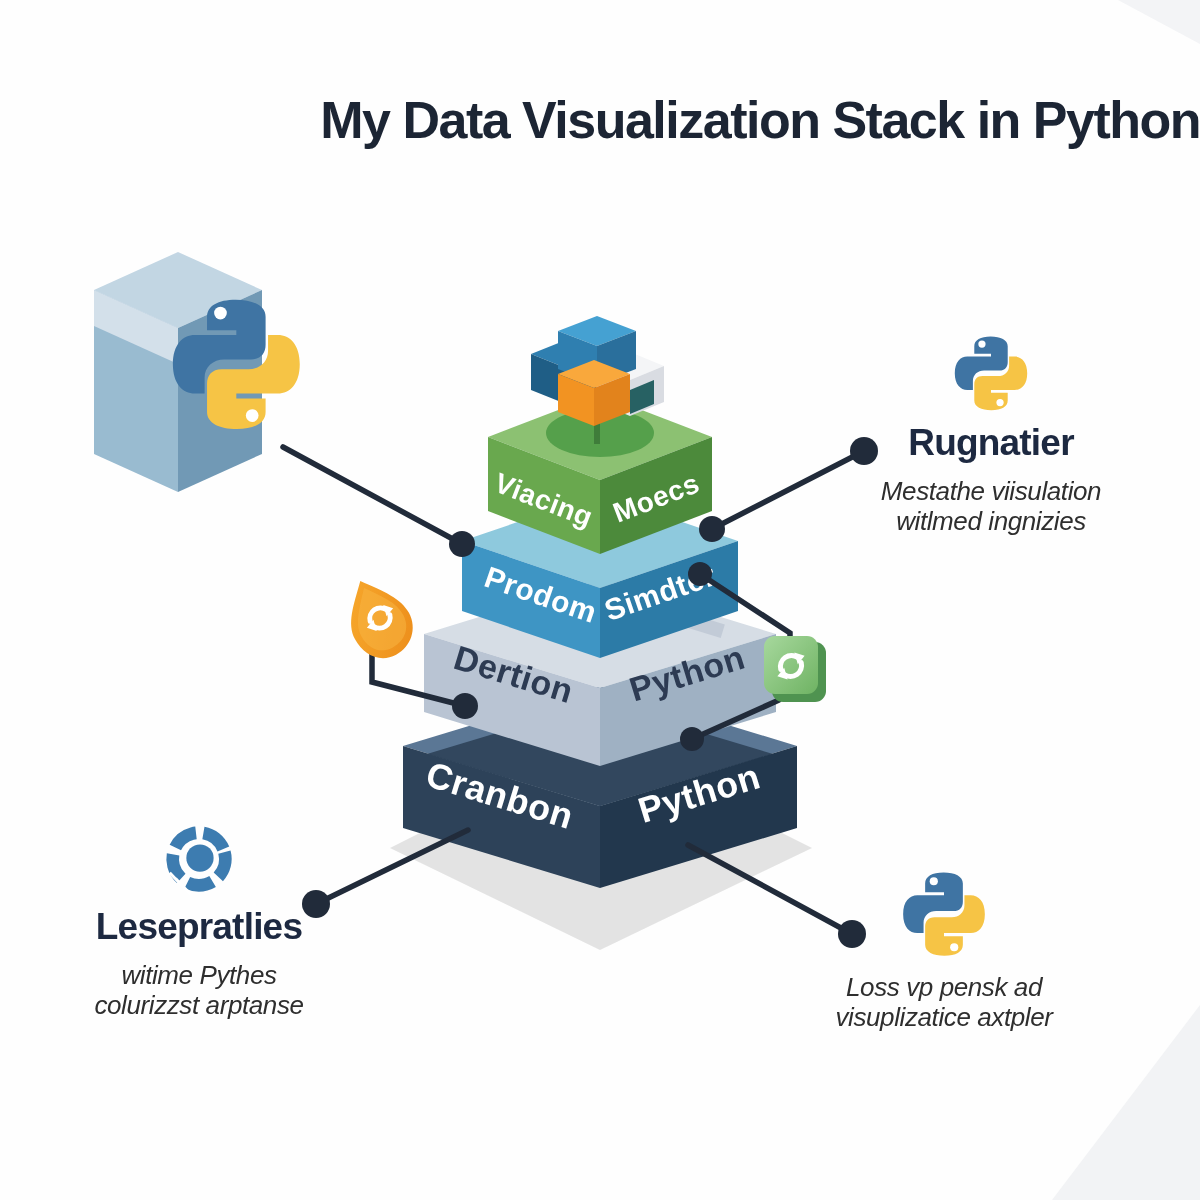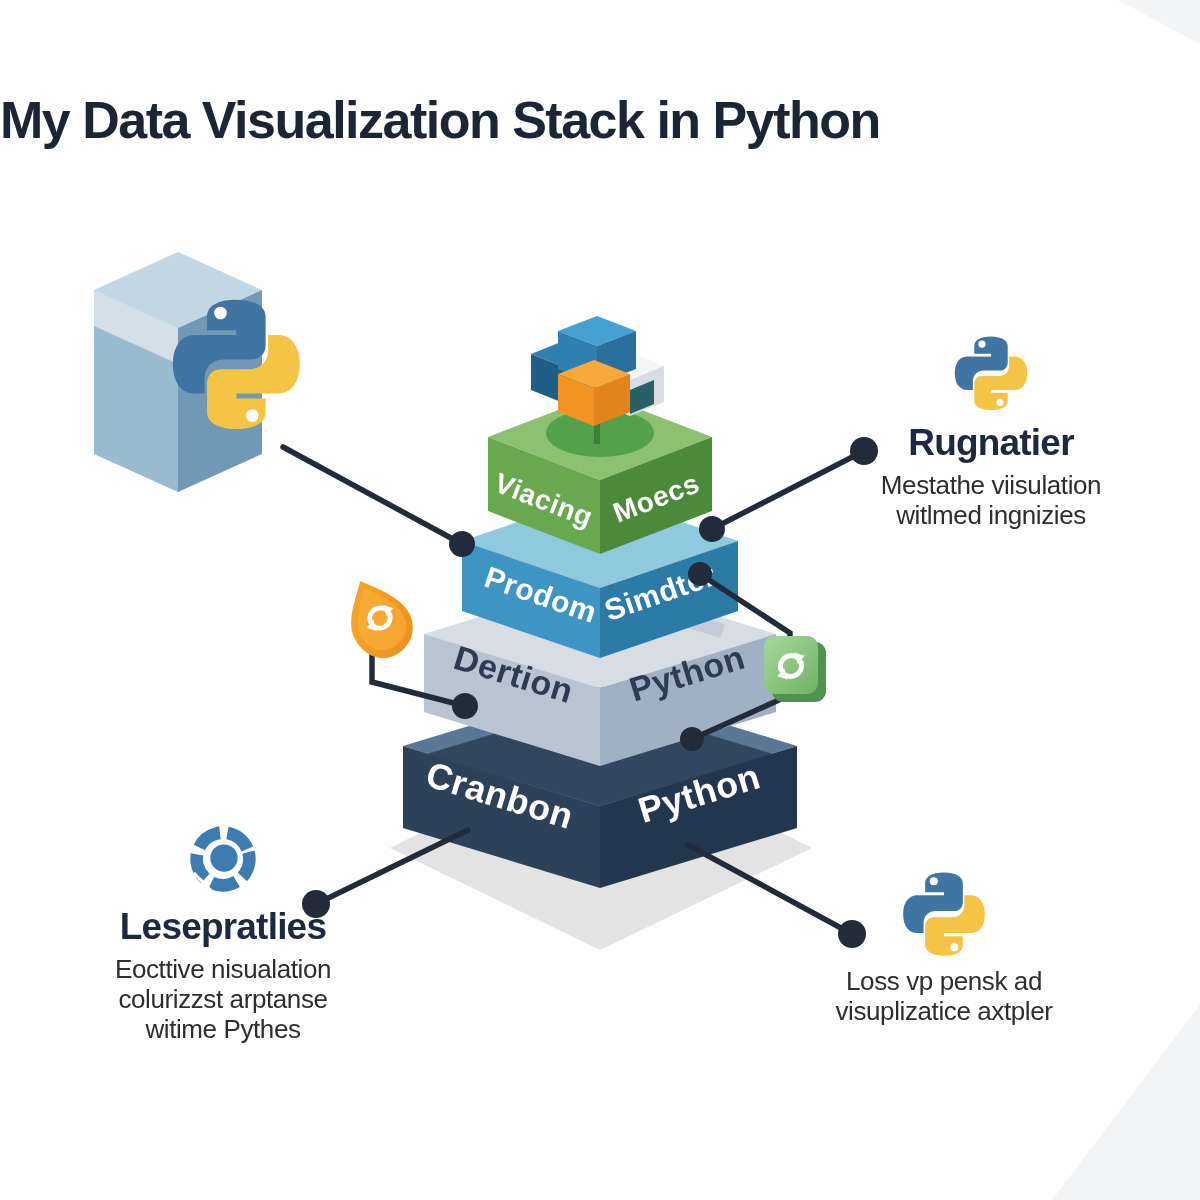--- a/index.html
+++ b/index.html
@@ -1,29 +1,29 @@
 <!DOCTYPE html>
 <html><head>
 <meta charset="utf-8">
 <style>
   html,body{margin:0;padding:0;background:#ffffff;}
   body{width:1200px;height:1200px;font-family:"Liberation Sans",sans-serif;}
   .canvas{position:relative;width:1200px;height:1200px;background:#fefefe;overflow:hidden;}
   .stage{position:absolute;left:0;top:0;}
   .main-title{
-    position:absolute;top:90px;left:0;width:100%;text-align:left;
+    position:absolute;top:90px;left:0;width:100%;text-align:right;
     font-size:52px;font-weight:800;color:#1c2534;letter-spacing:-1.5px;
   }
   .callout{position:absolute;display:flex;flex-direction:column;align-items:center;text-align:center;}
   .callout .c-icon{flex:0 0 auto;}
   .callout .c-title{font-size:37px;font-weight:800;color:#1d2941;letter-spacing:-0.8px;margin-top:8px;}
-  .callout .c-desc{margin-top:6px;}
+  .callout .c-desc{margin-top:12px;font-style:italic;}
   .callout .c-line{font-size:26px;color:#2e2e2e;line-height:1.16;letter-spacing:-0.4px;}
   .co-top-right{left:860px;top:334px;width:262px;}
-  .co-bottom-left{left:88px;top:820px;width:270px;}
+  .co-bottom-left{left:64px;top:820px;width:270px;}
   .co-bottom-right{left:818px;top:870px;width:252px;}
   .face-label{font-weight:700;fill:#ffffff;text-anchor:middle;dominant-baseline:middle;letter-spacing:0.5px;}
   .face-label.dark{fill:#2d3b53;}
   .conn{stroke:#212b3a;stroke-width:5.5;fill:none;stroke-linecap:round;}
   .dot{fill:#212b3a;}
 </style>
 </head>
 <body>
 
 <div class="canvas">
@@ -182,23 +182,22 @@
   <div class="callout co-bottom-left">
     <svg class="c-icon" width="78" height="78" viewBox="-40 -40 80 80">
       <g transform="rotate(-15)">
         <circle cx="0" cy="0" r="27" fill="none" stroke="#3d7cb0" stroke-width="13" stroke-dasharray="27 7.5"></circle>
       </g>
       <circle cx="1" cy="-1" r="14" fill="#3d7cb0"></circle>
       <path d="M-30,14 L-15,30 M-24,20 L-9,36" stroke="#ffffff" stroke-width="3" fill="none"></path>
     </svg>
     <div class="c-title">Lesepratlies</div>
     <div class="c-desc">
-      <div class="c-line">Eocttive nisualation</div>
+      <div class="c-line">witime Pythes</div>
       <div class="c-line">colurizzst arptanse</div>
-      <div class="c-line">witime Pythes</div>
     </div>
   </div>
 
   <div class="callout co-bottom-right">
     <svg class="c-icon" width="88" height="90" viewBox="0 0 112 114">
       <use href="#pylogo"></use>
     </svg>
     <div class="c-desc">
       <div class="c-line">Loss vp pensk ad</div>
       <div class="c-line">visuplizatice axtpler</div>

